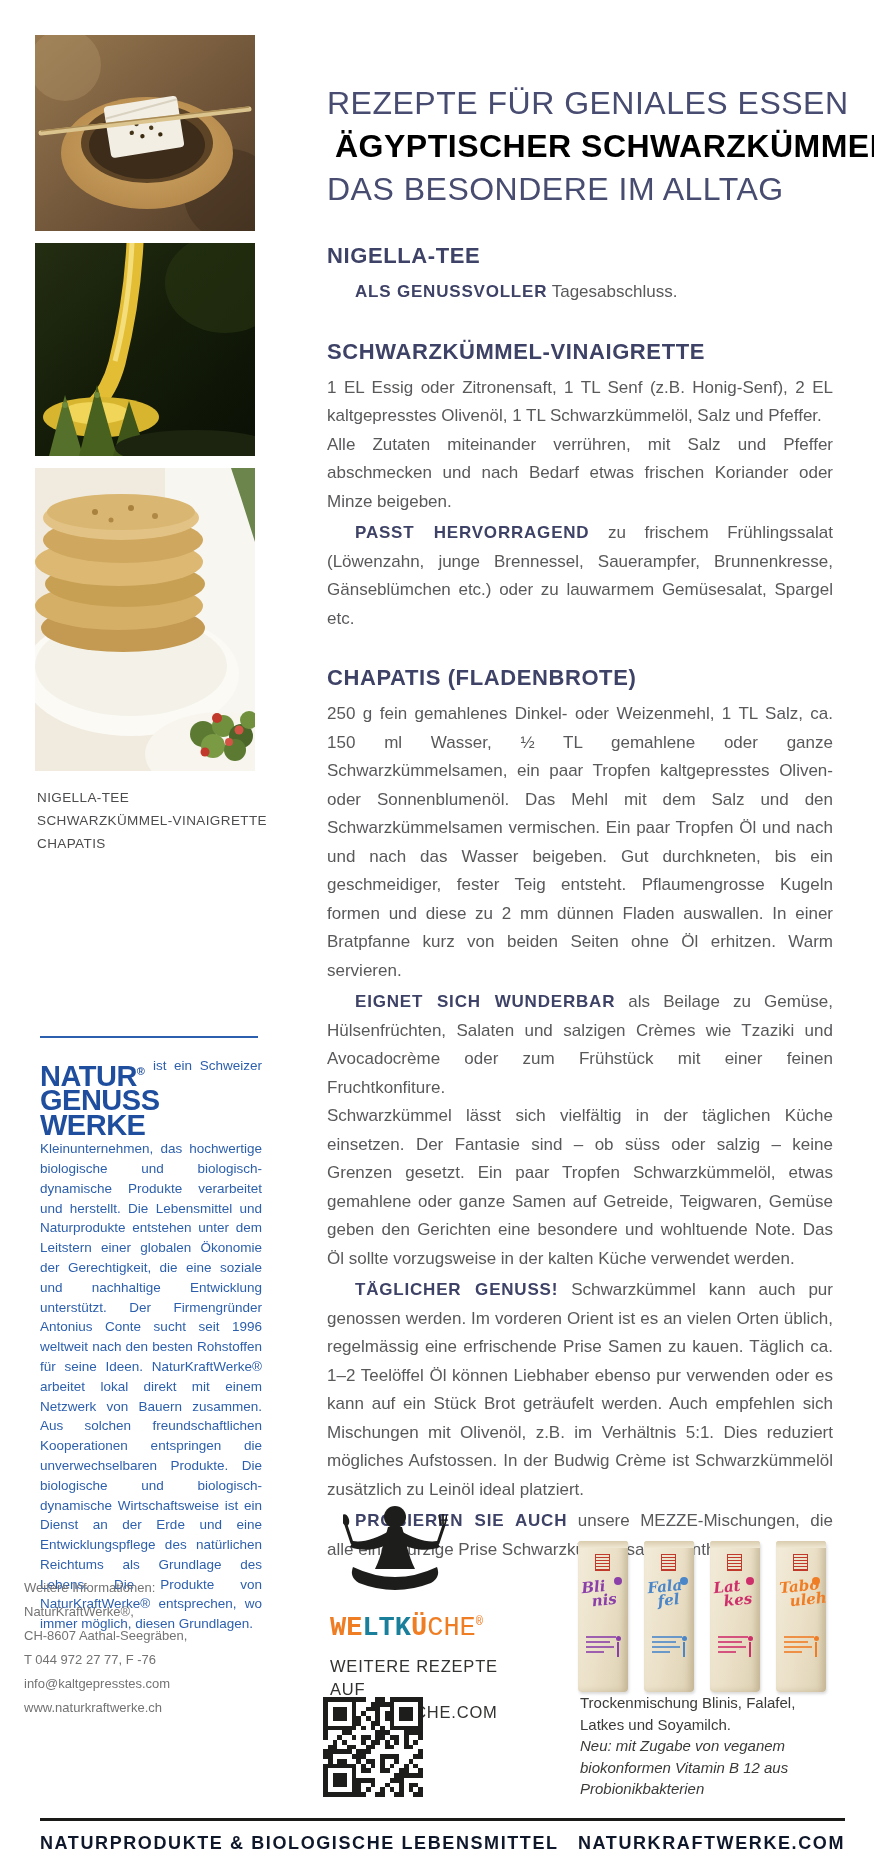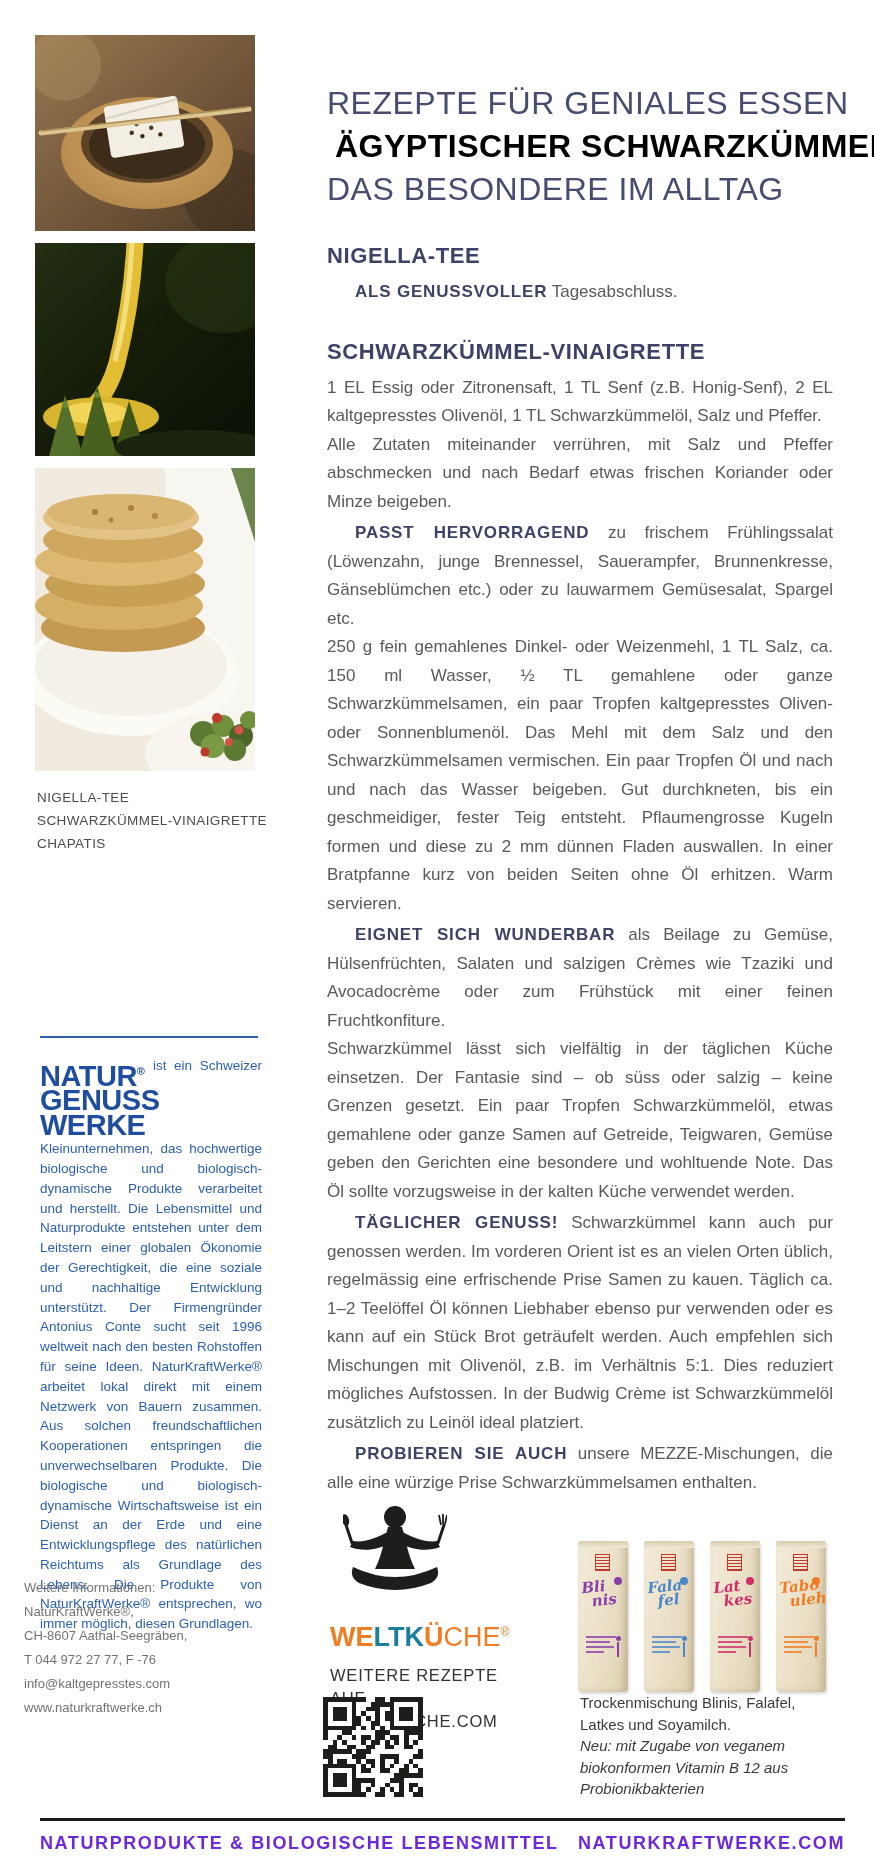--- a/index.html
+++ b/index.html
@@ -32,21 +32,21 @@
 
   .recipe-section h2{margin:32px 0 9px 0;color:#3e4266;font-size:22px;line-height:26px;
      letter-spacing:0.6px;font-weight:bold;white-space:nowrap;}
   .recipe-section p{margin:0;color:#59595b;font-size:17px;line-height:28.5px;text-align:justify;hyphens:auto;}
   .recipe-section p.tip{margin-top:3px;text-indent:28px;}
   .tip-label{color:#3e4266;font-weight:bold;letter-spacing:0.8px;}
 
   
   .weltk{position:absolute;left:330px;top:1505px;width:175px;}
   .weltk-figure{margin-left:13px;width:104px;height:96px;}
-  .weltk-logo{margin-top:12px;font-family:Liberation Sans, sans-serif;font-size:27px;line-height:30px;
+  .weltk-logo{margin-top:2px;font-family:Liberation Mono, monospace;font-size:27px;line-height:30px;
      font-weight:bold;white-space:nowrap;}
   .weltk-logo .seg-normal{font-weight:normal;}
   .weltk-logo .reg{font-size:12px;vertical-align:super;font-weight:normal;}
   .weltk-tagline{margin-top:12px;color:#323230;font-size:16.5px;line-height:23px;letter-spacing:0.8px;}
 
   .qr{position:absolute;left:323px;top:1697px;width:100px;height:100px;}
 
   
   .bags{position:absolute;left:578px;top:1541px;display:flex;gap:16px;}
   .bag{position:relative;width:50px;height:151px;border-radius:3px 3px 4px 4px;
@@ -67,21 +67,21 @@
   .bag-person b{display:block;width:5px;height:5px;border-radius:50%;margin:0 auto;}
   .bag-person i{display:block;width:2px;height:15px;margin:1px auto 0;}
 
   .bag-caption{position:absolute;left:580px;top:1692px;width:270px;
      color:#3a3a38;font-size:15px;line-height:21.5px;}
   .bag-caption .it{font-style:italic;}
 
   
   .footer-rule{position:absolute;left:40px;top:1818px;width:805px;height:3px;background:#1a1a18;}
   .footer-text{position:absolute;left:40px;top:1833px;width:805px;display:flex;justify-content:space-between;
-     color:#6d28d9;font-size:18px;font-weight:bold;letter-spacing:1.6px;white-space:nowrap;}
+     color:#0f172a;font-size:18px;font-weight:bold;letter-spacing:1.6px;white-space:nowrap;}
 </style>
 </head>
 <body>
 
 <div id="page">
 
   <div class="photo-col">
     <div class="photo">
       <svg width="220" height="196" viewBox="0 0 220 196">
         <defs>
@@ -211,20 +211,21 @@
           <h2>NIGELLA-TEE</h2>
           <p class="tip"><strong class="tip-label">ALS GENUSSVOLLER</strong><span> Tagesabschluss.</span></p>
         </section>
         <section class="recipe-section">
           <h2>SCHWARZKÜMMEL-VINAIGRETTE</h2>
           <p>1 EL Essig oder Zitronensaft, 1 TL Senf (z.B. Honig-Senf), 2 EL kaltgepresstes Olivenöl, 1 TL Schwarzkümmelöl, Salz und Pfeffer.</p>
           <p>Alle Zutaten miteinander verrühren, mit Salz und Pfeffer abschmecken und nach Bedarf etwas frischen Koriander oder Minze beigeben.</p>
           <p class="tip"><strong class="tip-label">PASST HERVORRAGEND</strong><span> zu frischem Frühlingssalat (Löwenzahn, junge Brennessel, Sauerampfer, Brunnenkresse, Gänseblümchen etc.) oder zu lauwarmem Gemüsesalat, Spargel etc.</span></p>
         </section>
         <section class="recipe-section">
+          <h2>CHAPATIS (FLADENBROTE)</h2>
           <p>250 g fein gemahlenes Dinkel- oder Weizenmehl, 1 TL Salz, ca. 150 ml Wasser, ½ TL gemahlene oder ganze Schwarzkümmelsamen, ein paar Tropfen kaltgepresstes Oliven- oder Sonnenblumenöl. Das Mehl mit dem Salz und den Schwarzkümmelsamen vermischen. Ein paar Tropfen Öl und nach und nach das Wasser beigeben. Gut durchkneten, bis ein geschmeidiger, fester Teig entsteht. Pflaumengrosse Kugeln formen und diese zu 2 mm dünnen Fladen auswallen. In einer Bratpfanne kurz von beiden Seiten ohne Öl erhitzen. Warm servieren.</p>
           <p class="tip"><strong class="tip-label">EIGNET SICH WUNDERBAR</strong><span> als Beilage zu Gemüse, Hülsenfrüchten, Salaten und salzigen Crèmes wie Tzaziki und Avocadocrème oder zum Frühstück mit einer feinen Fruchtkonfiture.</span></p>
         </section>
         <section class="recipe-section">
           <p>Schwarzkümmel lässt sich vielfältig in der täglichen Küche einsetzen. Der Fantasie sind – ob süss oder salzig – keine Grenzen gesetzt. Ein paar Tropfen Schwarzkümmelöl, etwas gemahlene oder ganze Samen auf Getreide, Teigwaren, Gemüse geben den Gerichten eine besondere und wohltuende Note. Das Öl sollte vorzugsweise in der kalten Küche verwendet werden.</p>
           <p class="tip"><strong class="tip-label">TÄGLICHER GENUSS!</strong><span> Schwarzkümmel kann auch pur genossen werden. Im vorderen Orient ist es an vielen Orten üblich, regelmässig eine erfrischende Prise Samen zu kauen. Täglich ca. 1–2 Teelöffel Öl können Liebhaber ebenso pur verwenden oder es kann auf ein Stück Brot geträufelt werden. Auch empfehlen sich Mischungen mit Olivenöl, z.B. im Verhältnis 5:1. Dies reduziert mögliches Aufstossen. In der Budwig Crème ist Schwarzkümmelöl zusätzlich zu Leinöl ideal platziert.</span></p>
           <p class="tip"><strong class="tip-label">PROBIEREN SIE AUCH</strong><span> unsere MEZZE-Mischungen, die alle eine würzige Prise Schwarzkümmelsamen enthalten.</span></p>
         </section>
       </div>
   </div>

